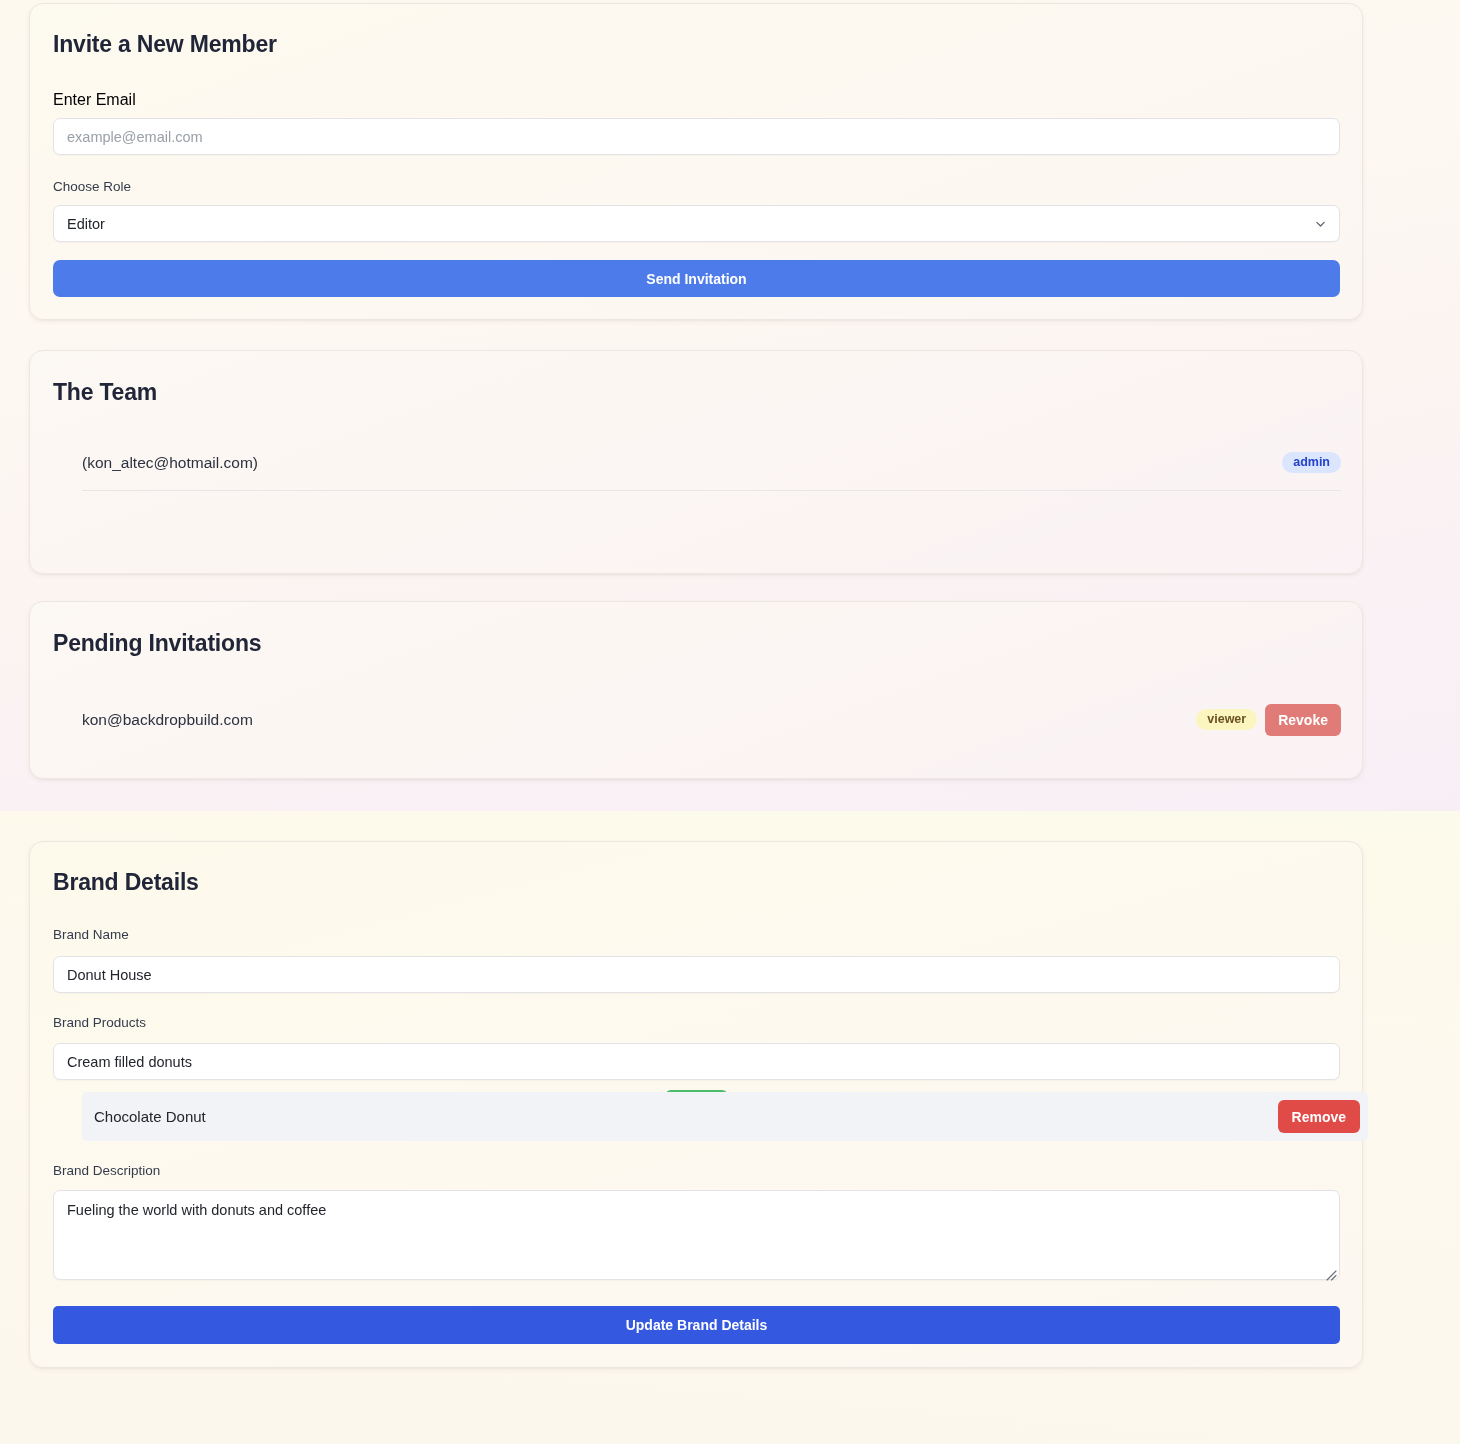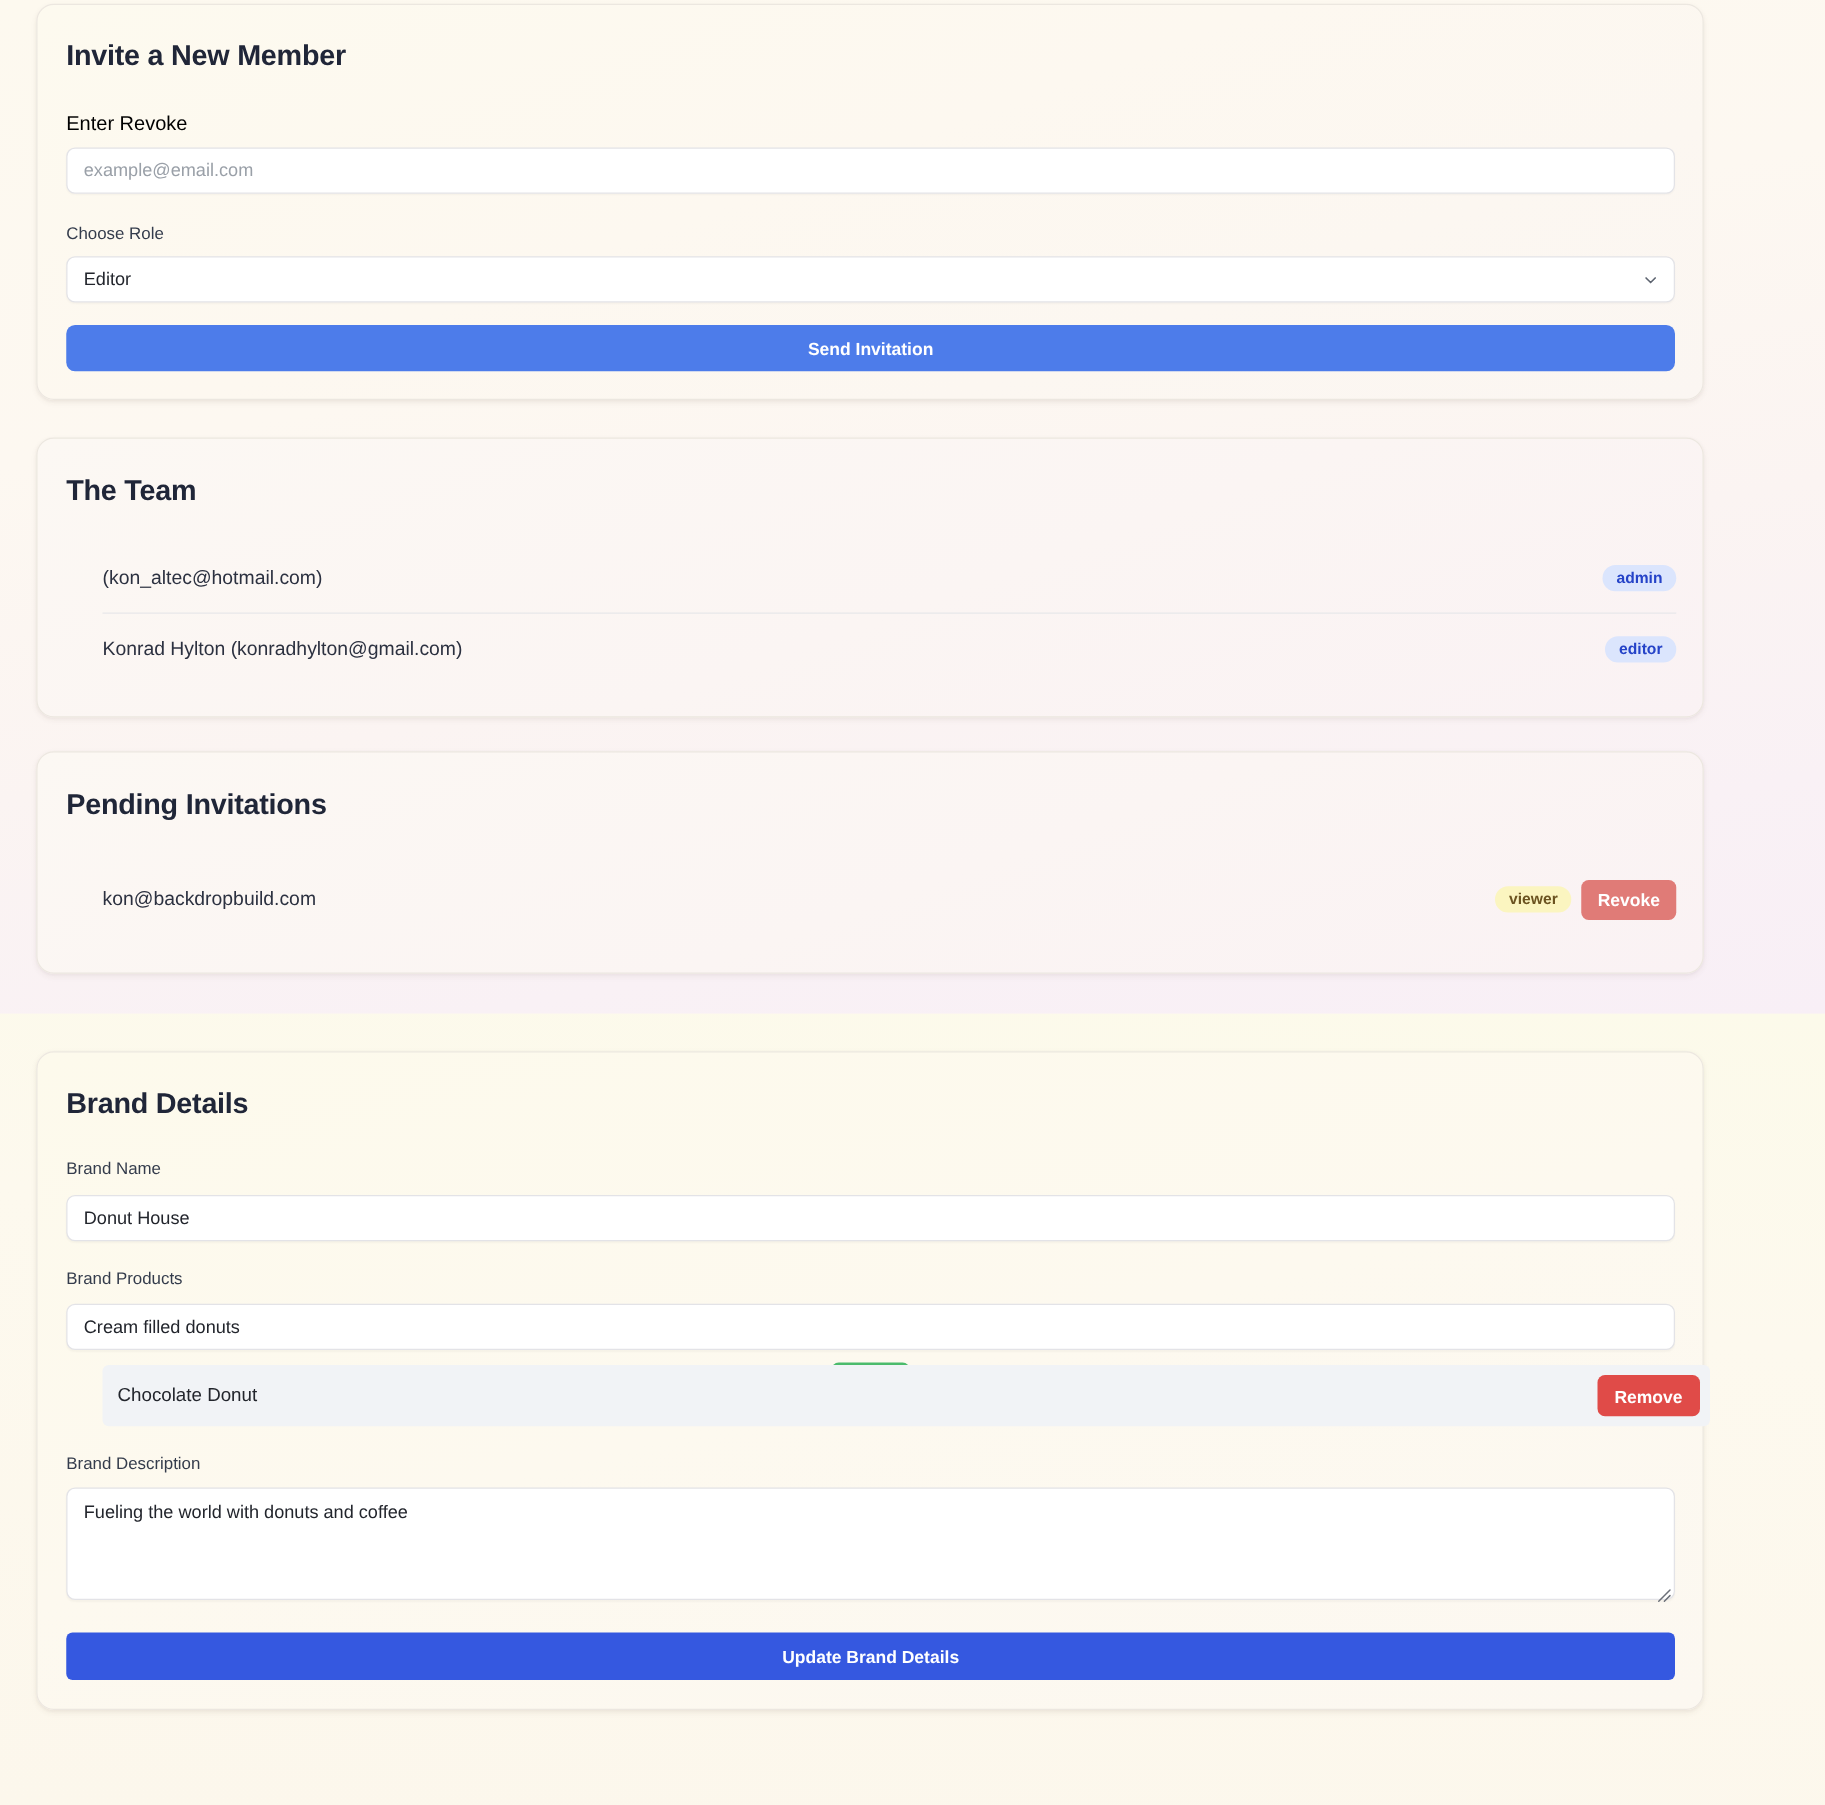--- a/index.html
+++ b/index.html
@@ -253,21 +253,21 @@
 <body>
 
 <div class="page">
 
   <div class="bg-top"></div>
   <div class="bg-bottom"></div>
 
   <section class="card" id="card-invite">
     <h2 class="abs card-title" style="left:23px; top:27px;">Invite a New Member</h2>
 
-    <div class="abs" style="left:23px; top:87px;">Enter Revoke</div>
+    <div class="abs" style="left:23px; top:87px;">Enter Email</div>
 
     <div class="abs" style="left:23px; top:114px; width:1287px;">
       <input class="text-input" type="text" placeholder="example@email.com" style="">
     </div>
 
     <div class="abs field-label" style="left:23px; top:175px;">Choose Role</div>
 
     <div class="abs select-wrap" style="left:23px; top:201px; width:1287px;">
       <div class="select-box">
         <span>Editor</span>
@@ -285,24 +285,20 @@
   <section class="card pinkish" id="card-team">
     <h2 class="abs card-title" style="left:23px; top:28px;">The Team</h2>
 
     <div class="member-row" style="top:83px;">
       <span class="member-name">(kon_altec@hotmail.com)</span>
       <span class="badge badge-admin">admin</span>
     </div>
 
     <div class="divider" style="top:139px;"></div>
 
-    <div class="member-row" style="top:140px;">
-      <span class="member-name">Konrad Hylton (konradhylton@gmail.com)</span>
-      <span class="badge badge-editor">editor</span>
-    </div>
   </section>
 
   <section class="card pinkish" id="card-pending">
     <h2 class="abs card-title" style="left:23px; top:28px;">Pending Invitations</h2>
 
     <div class="member-row" style="top:89px;">
       <span class="member-name">kon@backdropbuild.com</span>
       <span class="row-right">
         <span class="badge badge-viewer">viewer</span>
         <button class="btn btn-revoke">Revoke</button>

